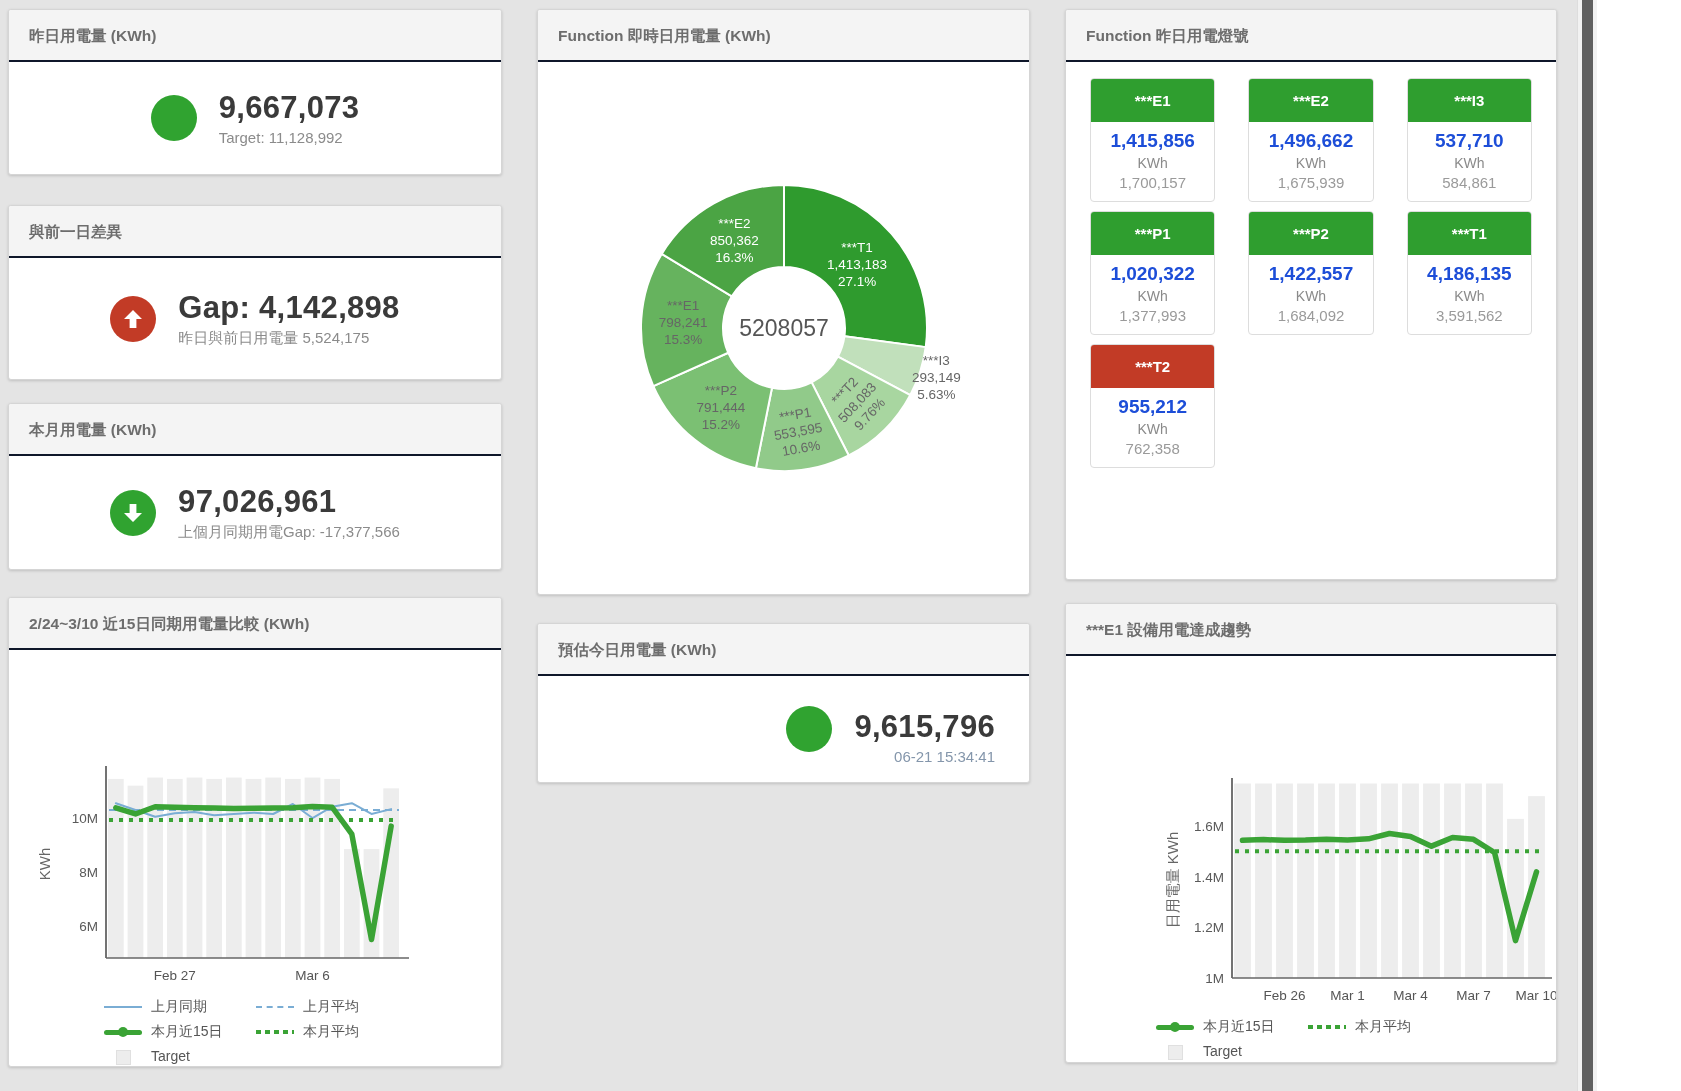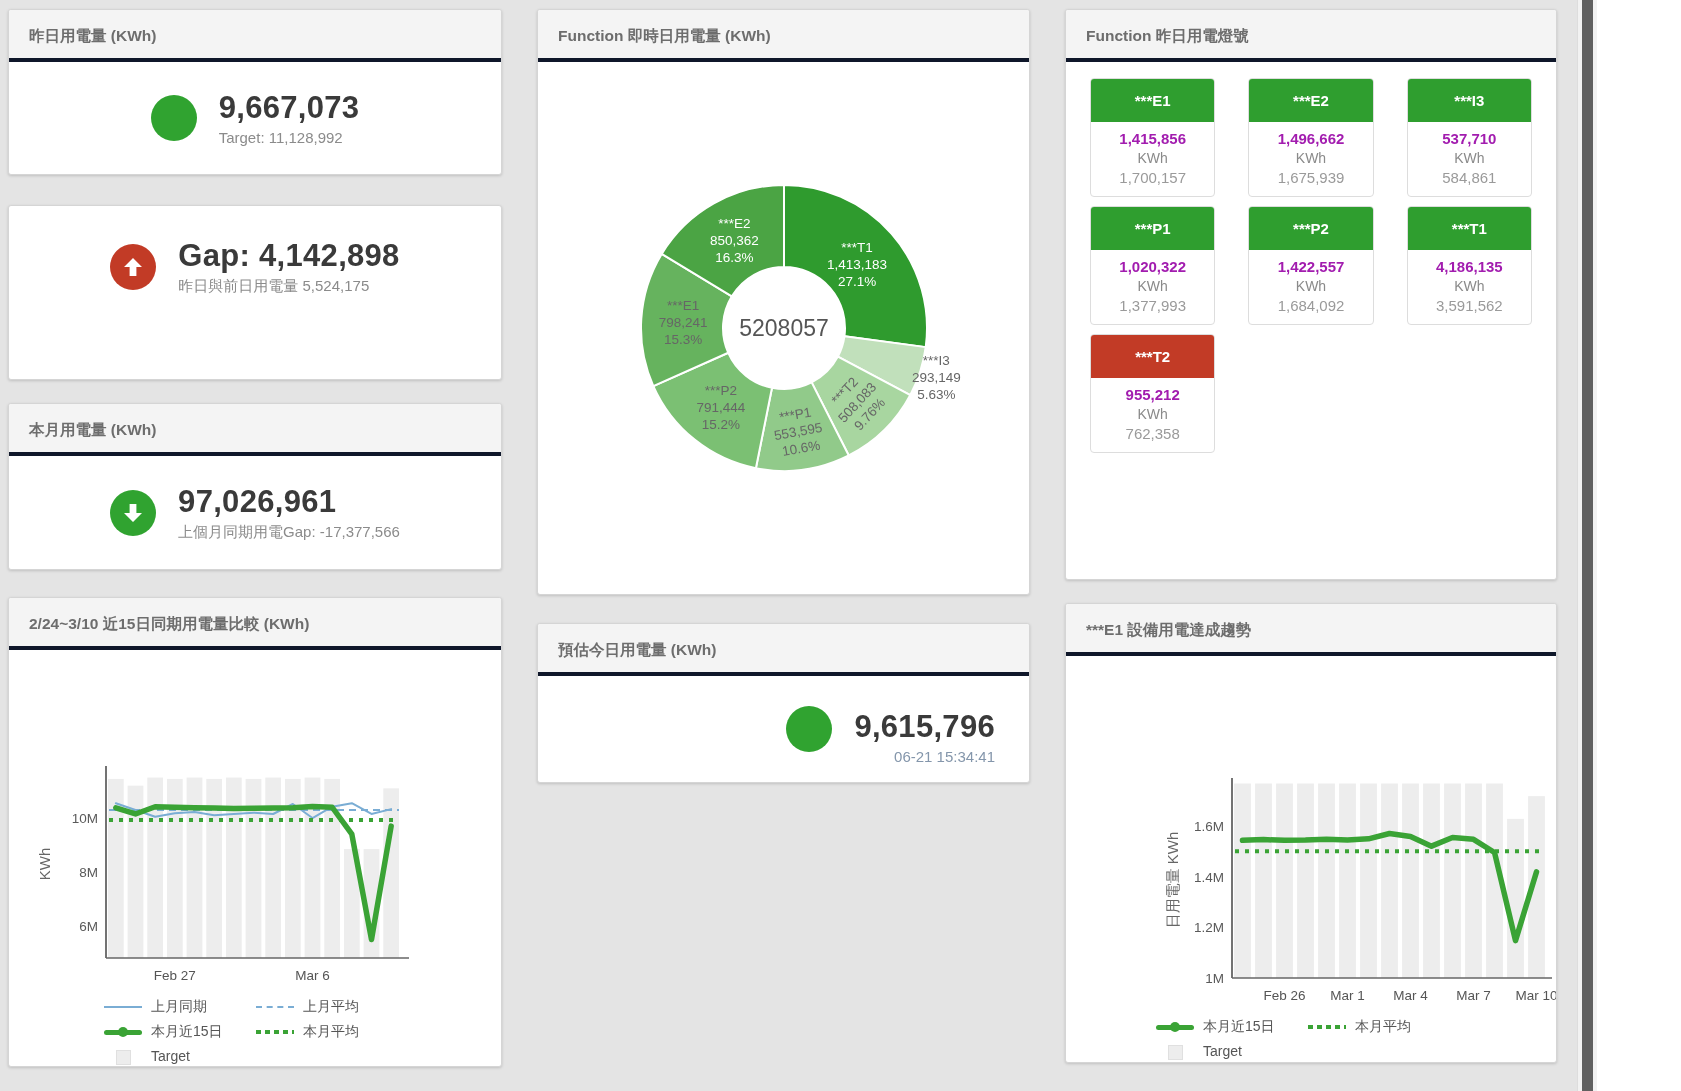--- a/index.html
+++ b/index.html
@@ -8,42 +8,42 @@
     width:1681px; height:1091px; position:relative; background:#ffffff;
     font-family:"Liberation Sans", sans-serif; overflow:hidden;
   }
   .board { position:absolute; left:0; top:0; width:1597px; height:1091px; background:#e4e4e4; }
   .card {
     position:absolute; background:#fff; border:1px solid #d5d5d5; border-radius:3px;
     box-shadow:0 1px 3px rgba(0,0,0,.16); overflow:hidden;
   }
   .card-h {
     height:52px; line-height:52px; padding:0 20px; background:#f4f4f4;
-    border-bottom:4px solid #0f172a; color:#6d6d6d; font-weight:bold; font-size:15.5px;
+    border-bottom:2px solid #0f172a; color:#6d6d6d; font-weight:bold; font-size:15.5px;
     white-space:nowrap; overflow:hidden;
   }
   .card-b { height:calc(100% - 52px); position:relative; }
 
   
   .stat { display:flex; align-items:center; justify-content:center; gap:22px; }
   .stat.right { justify-content:flex-end; padding-right:34px; }
   .dot { width:46px; height:46px; border-radius:50%; flex:0 0 auto;
          display:flex; align-items:center; justify-content:center; }
   .stat-v { font-size:31px; font-weight:bold; color:#3a3a3a; letter-spacing:.3px; }
   .stat-s { font-size:15px; color:#8b8b8b; margin-top:3px; }
   .stat-s.blue { color:#8496ab; }
   .txt-r { text-align:right;margin-top:16px; }
 
   
   .tile-grid { display:grid; grid-template-columns:repeat(3,1fr); column-gap:33px; row-gap:9px;
                padding:16px 24px 10px 24px; }
   .tile { border:1px solid #ddd; border-radius:4px; background:#fff; overflow:hidden; }
   .tile-h { color:#fff; font-weight:bold; font-size:15px; text-align:center; padding:13px 0; }
   .tile-b { text-align:center; padding:8px 2px 10px 2px; }
-  .tile-v { font-size:15px; font-weight:bold; color:#a21caf; }
+  .tile-v { font-size:19px; font-weight:bold; color:#1d4ed8; }
   .tile-u { font-size:14px; color:#8a8a8a; margin-top:3px; }
   .tile-r { font-size:15px; color:#9a9a9a; margin-top:3px; }
 
   
   svg text { font-family:"Liberation Sans", sans-serif; }
   .legend { font-size:14px; color:#555; }
   .lrow { display:flex; align-items:center; margin-bottom:7px; }
   .litem { display:flex; align-items:center; gap:9px; width:152px; }
   .sw { flex:0 0 auto; display:inline-block; }
   .donut-wrap { position:absolute; left:16px; top:6px; }
@@ -58,20 +58,21 @@
     <div class="card-b stat">
       <span class="dot" style="background:#30a330"></span>
       <div>
         <div class="stat-v">9,667,073</div>
         <div class="stat-s">Target: 11,128,992</div>
       </div>
     </div>
   </div>
 
   <div class="card" style="left:8px;top:205px;width:494px;height:175px">
+    <div class="card-h">與前一日差異</div>
     <div class="card-b stat">
       <span class="dot" style="background:#c23b26">
         <svg width="24" height="24" viewBox="0 0 24 24">
           <path d="M12 3 L21 12 L15.4 12 L15.4 21 L8.6 21 L8.6 12 L3 12 Z" fill="#ffffff"></path>
         </svg>
       </span>
       <div>
         <div class="stat-v">Gap: 4,142,898</div>
         <div class="stat-s">昨日與前日用電量 5,524,175</div>
       </div>

